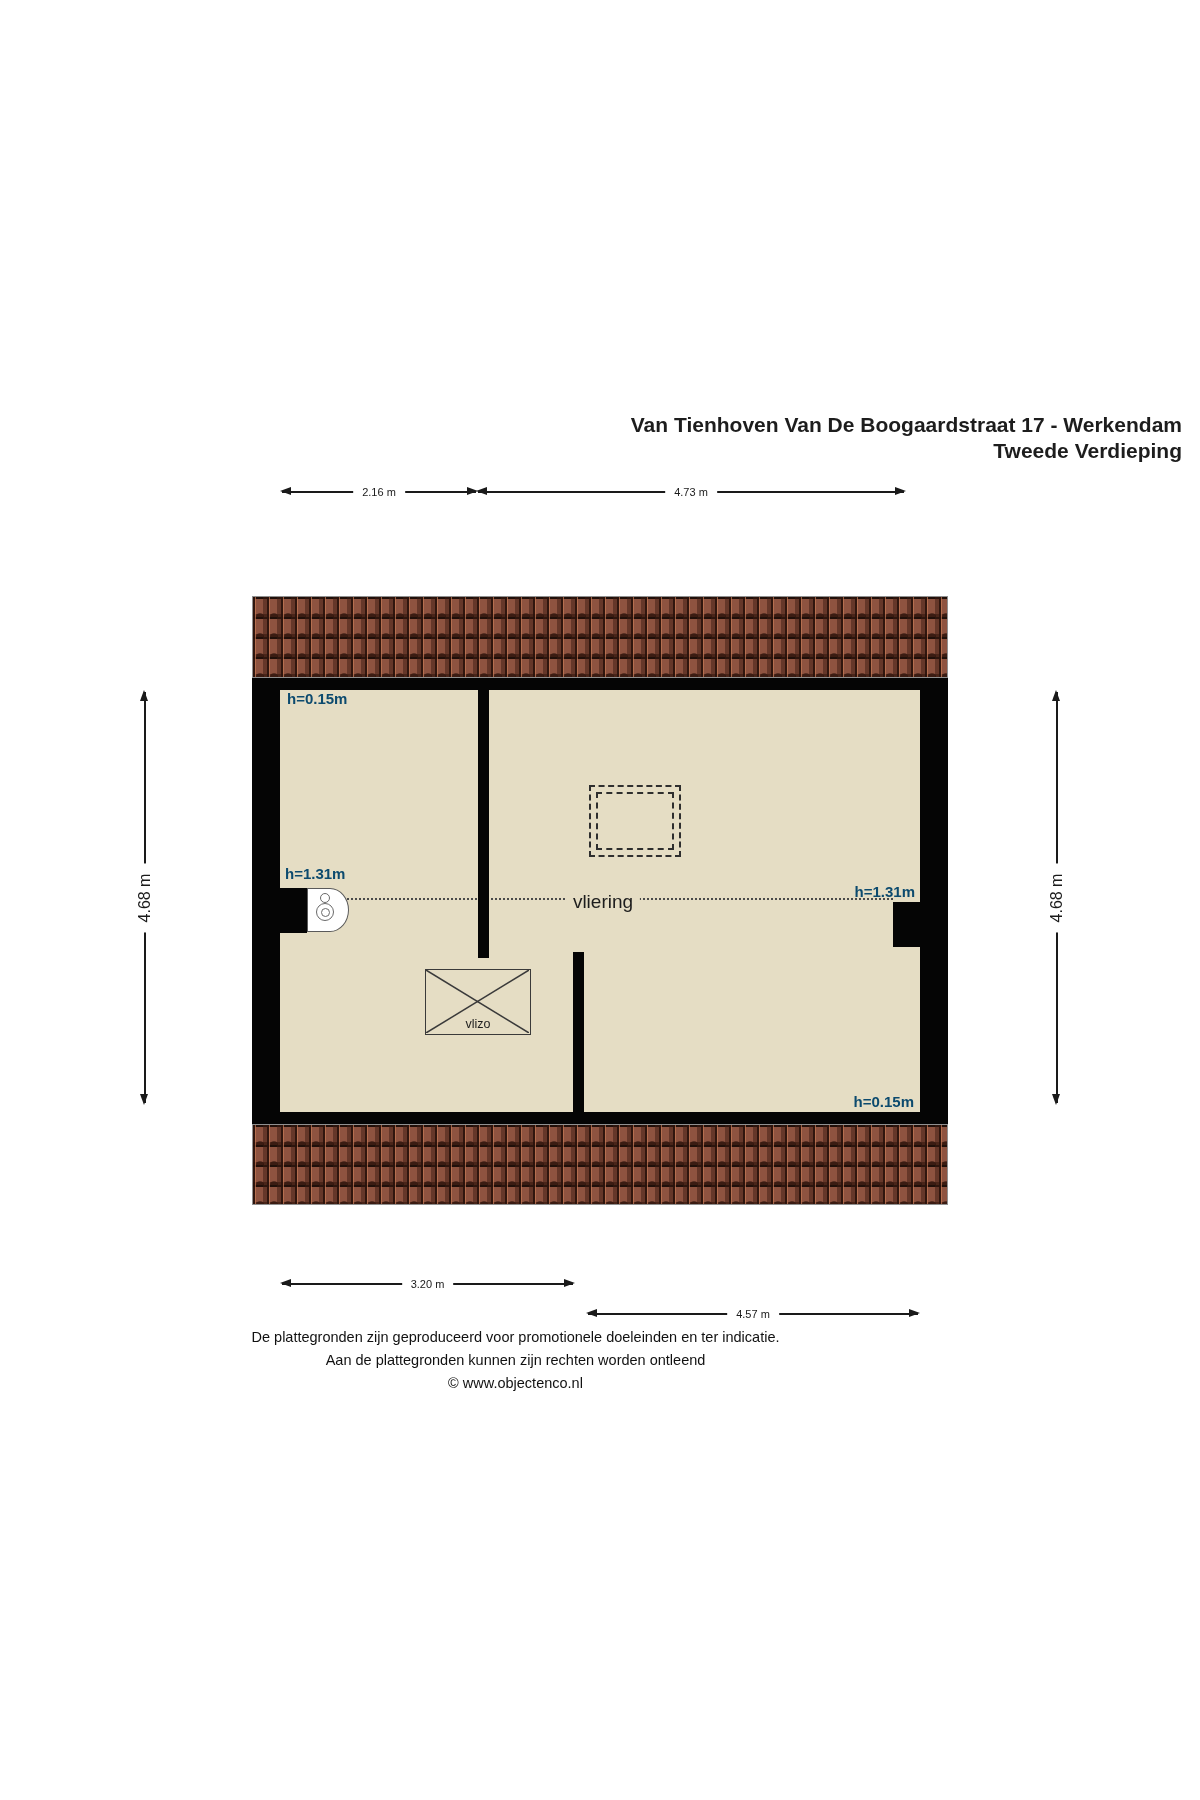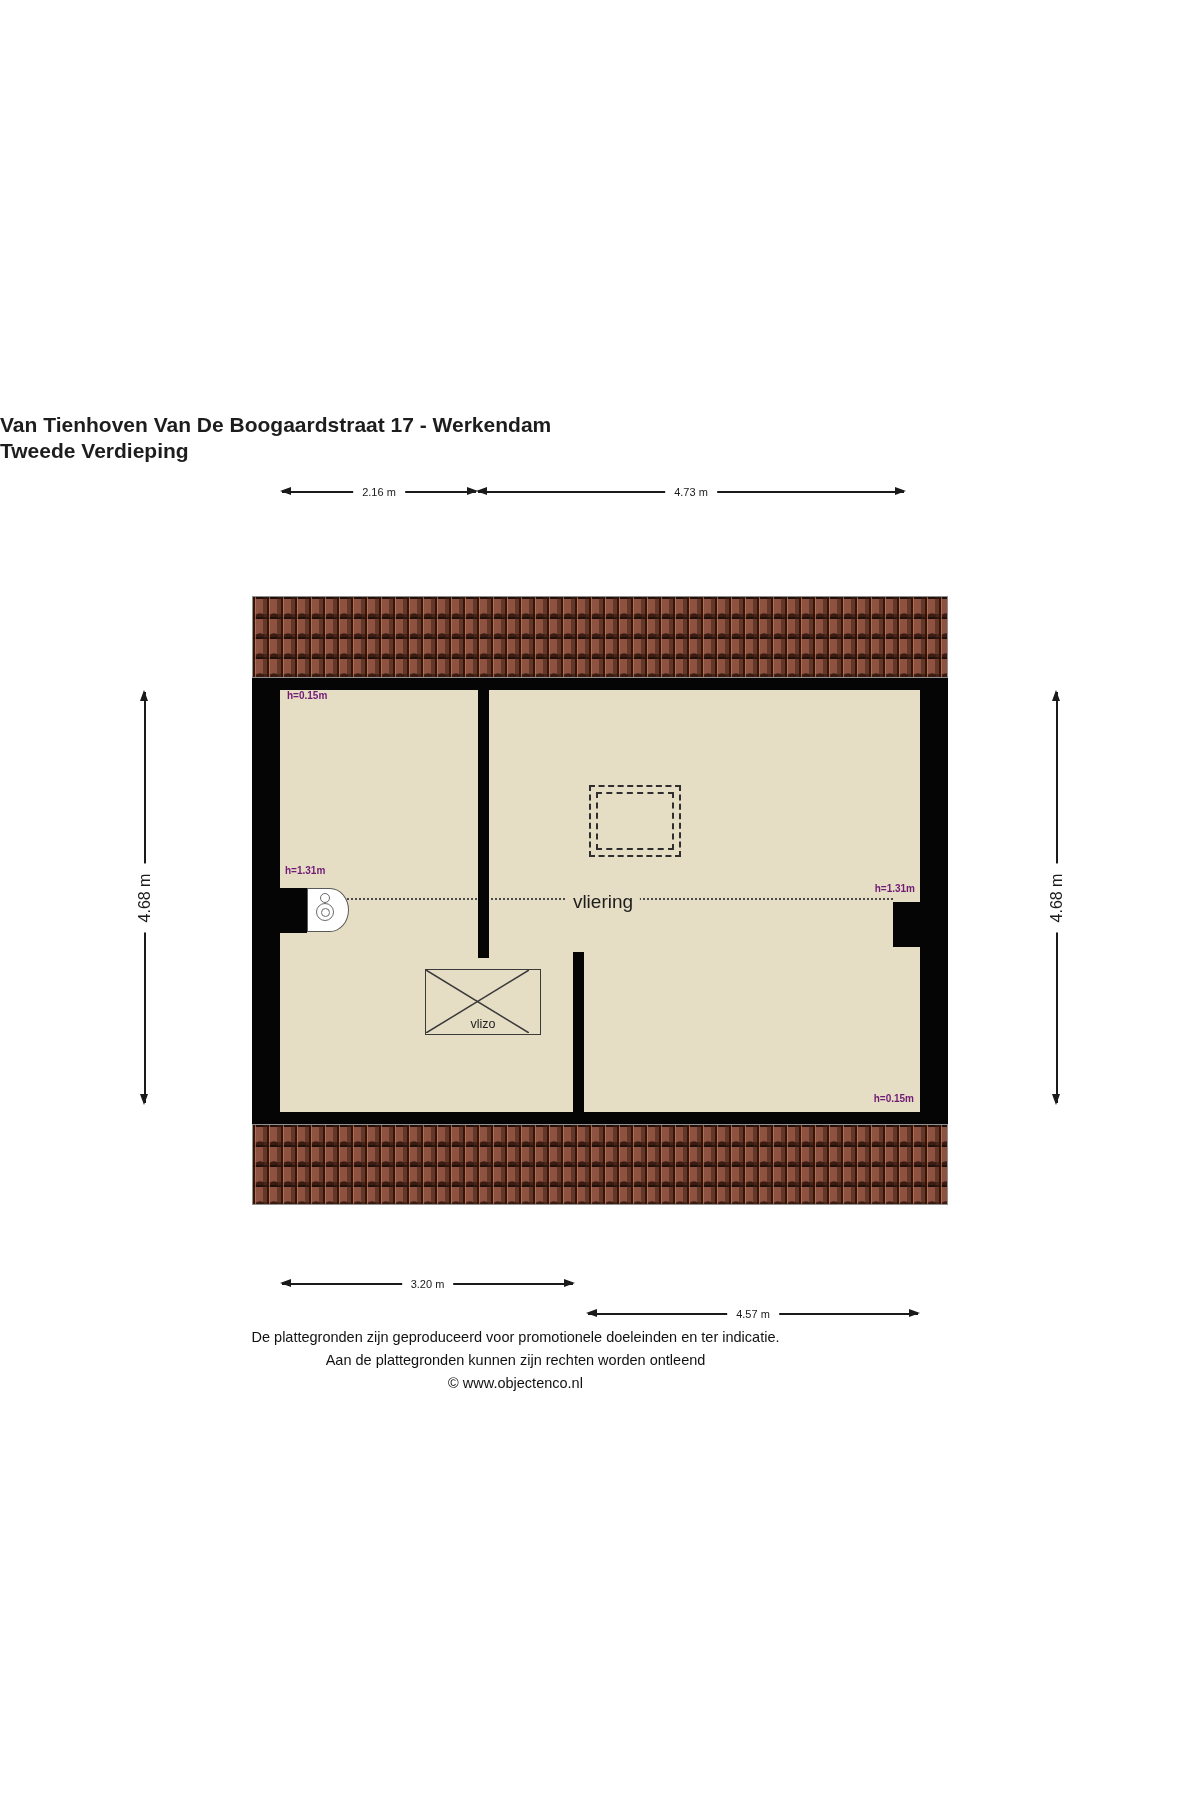--- a/index.html
+++ b/index.html
@@ -3,21 +3,21 @@
 <meta charset="utf-8">
 <style>
   html,body{margin:0;padding:0;background:#ffffff;}
   #page{
     position:relative;width:1200px;height:1800px;background:#ffffff;
     font-family:"Liberation Sans",sans-serif;color:#1d1d1d;overflow:hidden;
   }
   .abs{position:absolute;}
 
   
-  #title-block{top:412px;left:0;width:1182px;text-align:left;line-height:26px;}
+  #title-block{top:412px;left:0;width:1182px;text-align:right;line-height:26px;}
   .title-line{font-size:21px;font-weight:bold;color:#1d1d1d;}
 
   
   .dim-h{position:absolute;height:16px;}
   .dim-h .dline{position:absolute;left:2px;right:2px;top:7px;height:1.5px;background:#1a1a1a;}
   .dim-h .arr-l{position:absolute;left:0;top:3px;width:0;height:0;
     border-top:4.5px solid transparent;border-bottom:4.5px solid transparent;border-right:11px solid #1a1a1a;}
   .dim-h .arr-r{position:absolute;right:0;top:3px;width:0;height:0;
     border-top:4.5px solid transparent;border-bottom:4.5px solid transparent;border-left:11px solid #1a1a1a;}
   .dim-h .dlabel{position:absolute;left:50%;top:50%;transform:translate(-50%,-50%);
@@ -53,37 +53,37 @@
   #roof-top{top:0;height:82px;}
   #roof-bottom{top:528px;height:81px;}
   #structure{left:0;top:82px;width:696px;height:446px;background:#050505;}
   #interior{left:28px;top:94px;width:640px;height:422px;background:#e5ddc4;}
   .stub-wall{position:absolute;background:#050505;}
   #wall-upper{left:226px;top:94px;width:11px;height:268px;}
   #wall-lower{left:321px;top:356px;width:11px;height:160px;}
   #knee-line{left:56px;top:302px;width:585px;height:0;border-top:2px dotted #4a4a4a;}
   #room-label{left:351px;top:306px;transform:translate(-50%,-50%);
     font-size:19px;color:#1d1d1d;background:#e5ddc4;padding:0 7px;white-space:nowrap;}
-  .hlabel{position:absolute;font-size:10px;font-weight:600;color:#701a75;white-space:nowrap;}
+  .hlabel{position:absolute;font-size:15px;font-weight:600;color:#0c4a6e;white-space:nowrap;}
   #hl-top-left{left:35px;top:94px;}
   #hl-left{left:33px;top:269px;}
   #hl-right{right:33px;top:287px;}
   #hl-bottom-right{right:34px;top:497px;}
   #protrusion-left{left:28px;top:292px;width:27px;height:45px;background:#050505;}
   #protrusion-right{left:641px;top:306px;width:27px;height:45px;background:#050505;}
   #boiler{left:55px;top:292px;width:42px;height:44px;background:#ffffff;
     border:1.5px solid #5a5a5a;box-sizing:border-box;
     border-radius:0 45% 45% 0 / 0 50% 50% 0;}
   .bcirc{position:absolute;border:1.5px solid #6a6a6a;border-radius:50%;box-sizing:border-box;background:#fff;}
   #bc-small{left:12px;top:4px;width:10px;height:10px;}
   #bc-big{left:8px;top:14px;width:18px;height:18px;}
   #bc-inner{left:12.5px;top:18.5px;width:9px;height:9px;}
   #skylight{left:337px;top:189px;width:92px;height:72px;border:2.5px dashed #2e2e2e;box-sizing:border-box;}
   #skylight-inner{position:absolute;left:5px;top:5px;right:5px;bottom:5px;border:2px dashed #2e2e2e;}
-  #vlizo-box{left:173px;top:373px;width:116px;height:66px;border:1.5px solid #3a3a3a;box-sizing:border-box;}
+  #vlizo-box{left:173px;top:373px;width:106px;height:66px;border:1.5px solid #3a3a3a;box-sizing:border-box;}
   #vlizo-box svg{position:absolute;left:0;top:0;}
   #vlizo-label{position:absolute;left:50%;bottom:3px;transform:translateX(-50%);
     font-size:12.5px;color:#1d1d1d;background:#e5ddc4;padding:0 3px;}
 
   
   #footer{top:1326px;left:0;width:1031px;text-align:center;font-size:14.5px;line-height:23px;color:#111;}
 </style>
 </head>
 <body>
 

